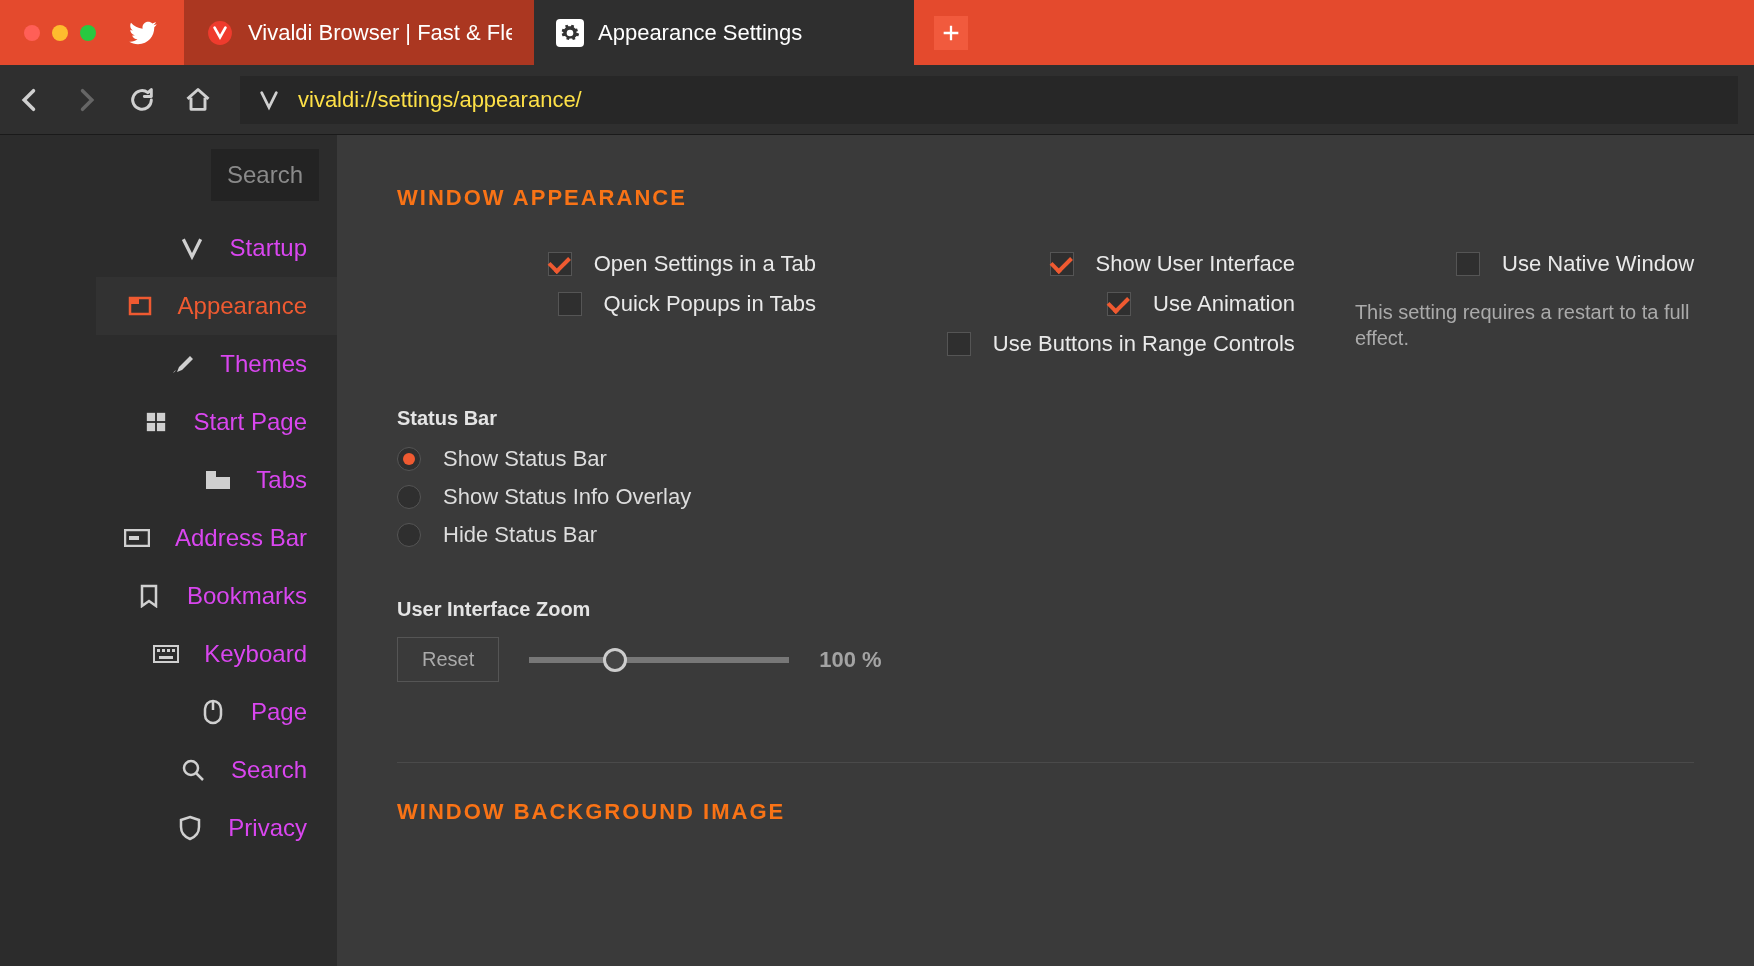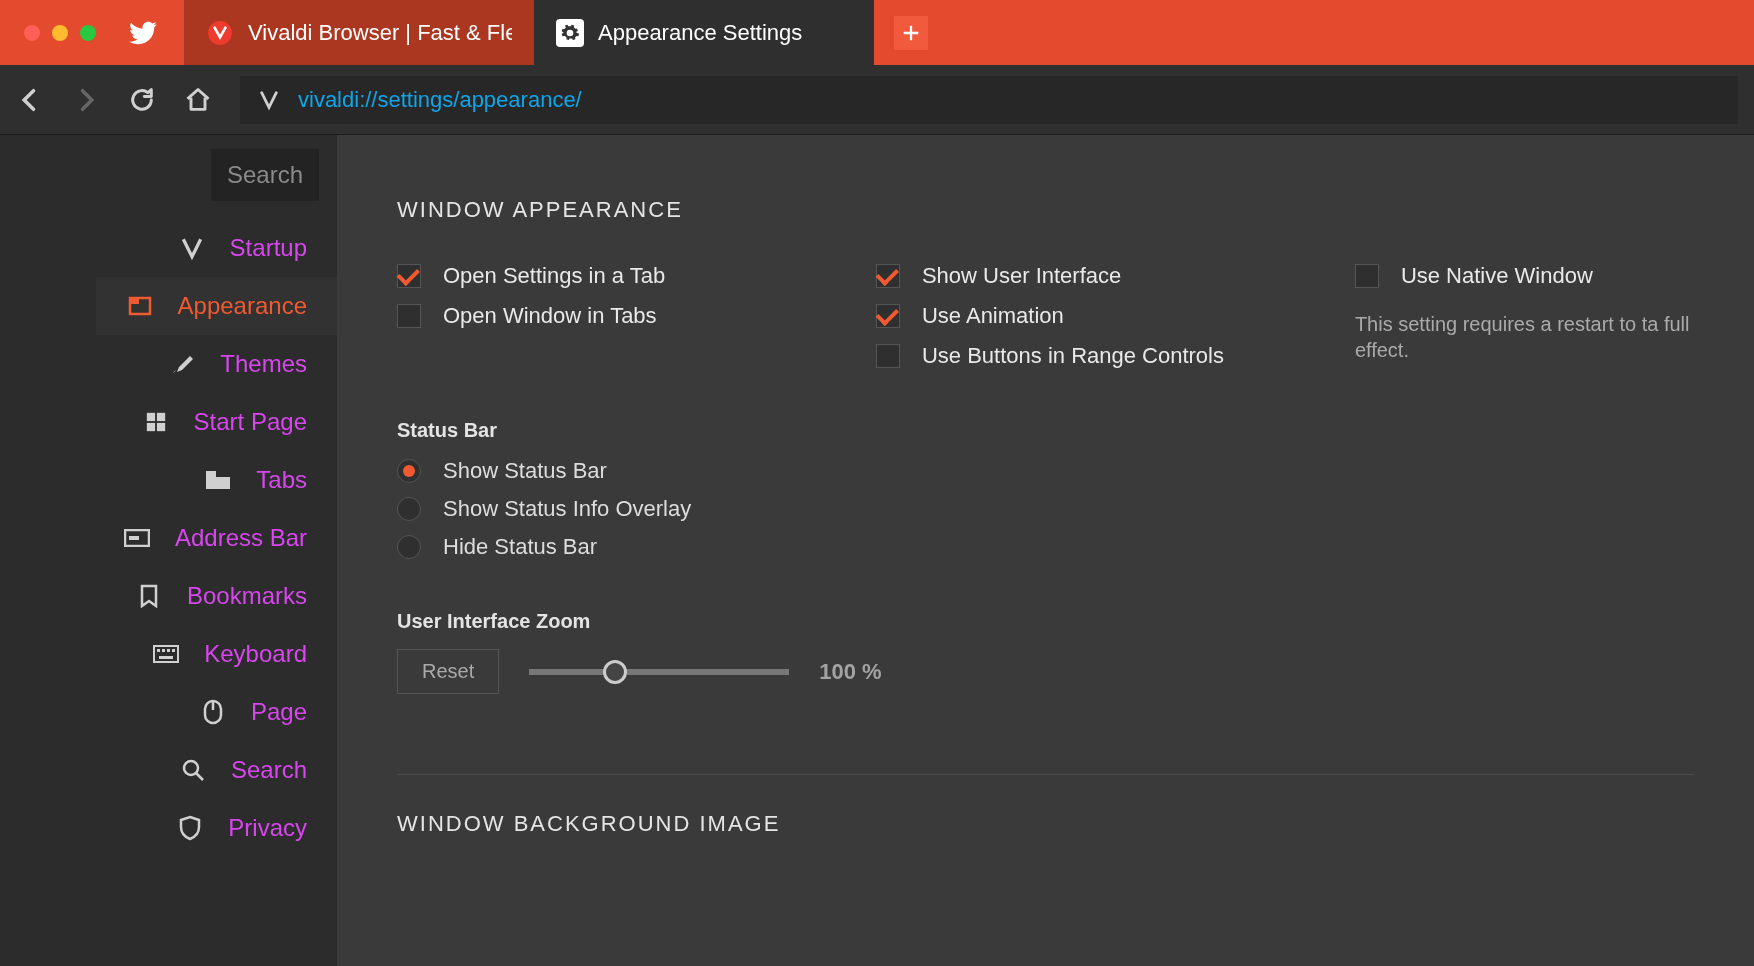--- a/index.html
+++ b/index.html
@@ -7,42 +7,42 @@
 
 .tab-bar { height: 65px; background: #e44a2d; display: flex; align-items: center; padding-left: 10px; }
 .traffic-lights { display: flex; gap: 12px; padding: 0 14px; }
 .traffic-light { width: 16px; height: 16px; border-radius: 50%; }
 .tl-red { background: #ff5f57; }
 .tl-yellow { background: #febc2e; }
 .tl-green { background: #28c840; }
 .twitter-square { width: 46px; height: 46px; display:flex; align-items:center; justify-content:center; margin-left:10px; }
 .tab { height: 65px; display: flex; align-items: center; gap: 14px; padding: 0 22px; color: #fff; font-size: 22px; }
 .tab.inactive { background: rgba(0,0,0,0.25); margin-left: 18px; width: 350px; }
-.tab.active { background: #2f2f2f; margin-left: 0; width: 340px; }
+.tab.active { background: #2f2f2f; margin-left: 0; width: 380px; }
 .tab .favicon { width: 28px; height: 28px; display:flex; align-items:center; justify-content:center; border-radius: 4px; flex-shrink:0; }
 .tab .favicon.white { background: #fff; }
 .tab .label { white-space: nowrap; overflow: hidden; }
 .new-tab { width: 34px; height: 34px; background: #f15a3d; display:flex; align-items:center; justify-content:center; margin-left: 20px; color:#fff; font-size: 26px; font-weight: 300; }
 
 .toolbar { height: 70px; background: #2f2f2f; display:flex; align-items:center; padding: 0 16px; gap: 28px; border-bottom: 1px solid #1a1a1a; }
 .toolbar .nav-btn { color: #d0d0d0; display:flex; align-items:center; justify-content:center; }
 .toolbar .nav-btn.disabled { color: #666; }
-.address-box { flex: 1; height: 48px; background: #272727; display:flex; align-items:center; padding: 0 18px; gap: 18px; font-size: 22px; color:#0ea5e9; }
+.address-box { flex: 1; height: 48px; background: #272727; display:flex; align-items:center; padding: 0 18px; gap: 18px; font-size: 22px; color:#fde047; }
 
 .content-row { display:flex; height: calc(966px - 65px - 70px); }
 .sidebar { width: 337px; background: #2c2c2c; display:flex; flex-direction:column;align-items:flex-end; }
 .search-box { margin: 14px 18px 18px; height: 52px; background: #232323; display:flex; align-items:center; padding: 0 16px; color:#8a8a8a; font-size: 24px; }
 .nav-item { height: 58px; display:flex; align-items:center; gap: 24px; padding: 0 30px; font-size: 24px; color:#d946ef; cursor:pointer; }
 .nav-item.active { color:#ef5a31; background:#323232; }
 .nav-item .nav-icon { width: 28px; height: 28px; display:flex; align-items:center; justify-content:center; flex-shrink:0; }
 
 .main { flex:1; background:#3a3a3a; padding: 50px 60px 0 60px; overflow:hidden; }
-.section-title { font-size: 22px; font-weight: 400; letter-spacing: 2px; color:#e5e5e5; margin-bottom: 40px; margin-top: 12px; }
+.section-title { font-size: 22px; font-weight: 700; letter-spacing: 2px; color:#f97316; margin-bottom: 40px; }
 .checkbox-grid { display:flex; gap: 60px; margin-bottom: 50px; }
-.check-col { display:flex; flex-direction:column; gap: 14px; }
+.check-col { display:flex; flex-direction:column; gap: 14px; align-items: flex-end; }
 .check-row { display:flex; align-items:center; gap: 22px; font-size: 22px; color:#e9e9e9; }
 .chk { width: 24px; height: 24px; border: 1px solid #555; background:#2f2f2f; display:flex; align-items:center; justify-content:center; flex-shrink:0; }
 .chk.checked::after{ content:''; width:16px; height:9px; border-left:4px solid #ef5a31; border-bottom:4px solid #ef5a31; transform: rotate(-45deg) translate(1px,-2px); }
 .hint { color:#aaa; font-size:20px; margin-top:8px; max-width:340px; line-height:1.3; }
 
 .subheading { font-size: 20px; font-weight:700; color:#e4e4e4; margin-bottom: 16px; }
 .radio-group { display:flex; flex-direction:column; gap: 12px; margin-bottom: 50px; }
 .radio-row { display:flex; align-items:center; gap: 22px; font-size:22px; }
 .radio { width: 24px; height: 24px; border-radius:50%; border:1px solid #555; background:#2f2f2f; display:flex; align-items:center; justify-content:center; flex-shrink:0; }
 .radio.sel::after{ content:''; width:12px; height:12px; border-radius:50%; background:#ef5a31; }
@@ -238,21 +238,21 @@
     <div class="section-title">WINDOW APPEARANCE</div>
 
     <div class="checkbox-grid">
       <div class="check-col" style="width:420px">
         <label class="check-row">
           <span class="chk checked"></span>
           <span>Open Settings in a Tab</span>
         </label>
         <label class="check-row">
           <span class="chk"></span>
-          <span>Open Window in Tabs</span>
+          <span>Quick Popups in Tabs</span>
         </label>
       </div>
       <div class="check-col" style="width:420px">
         <label class="check-row">
           <span class="chk checked"></span>
           <span>Show User Interface</span>
         </label>
         <label class="check-row">
           <span class="chk checked"></span>
           <span>Use Animation</span>

